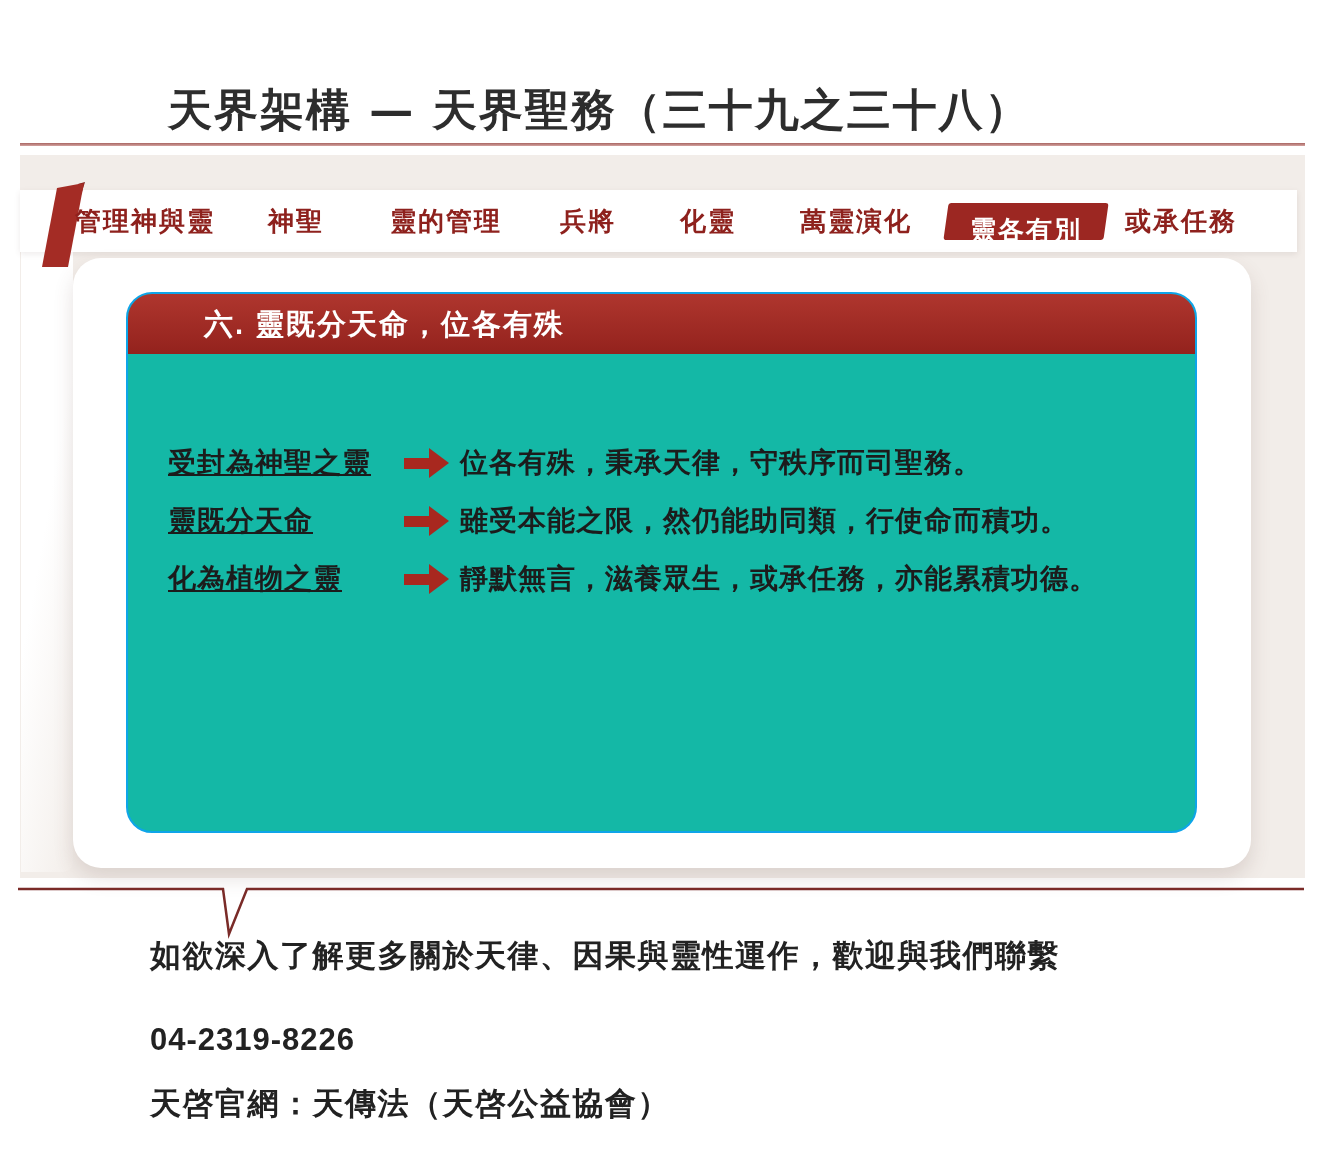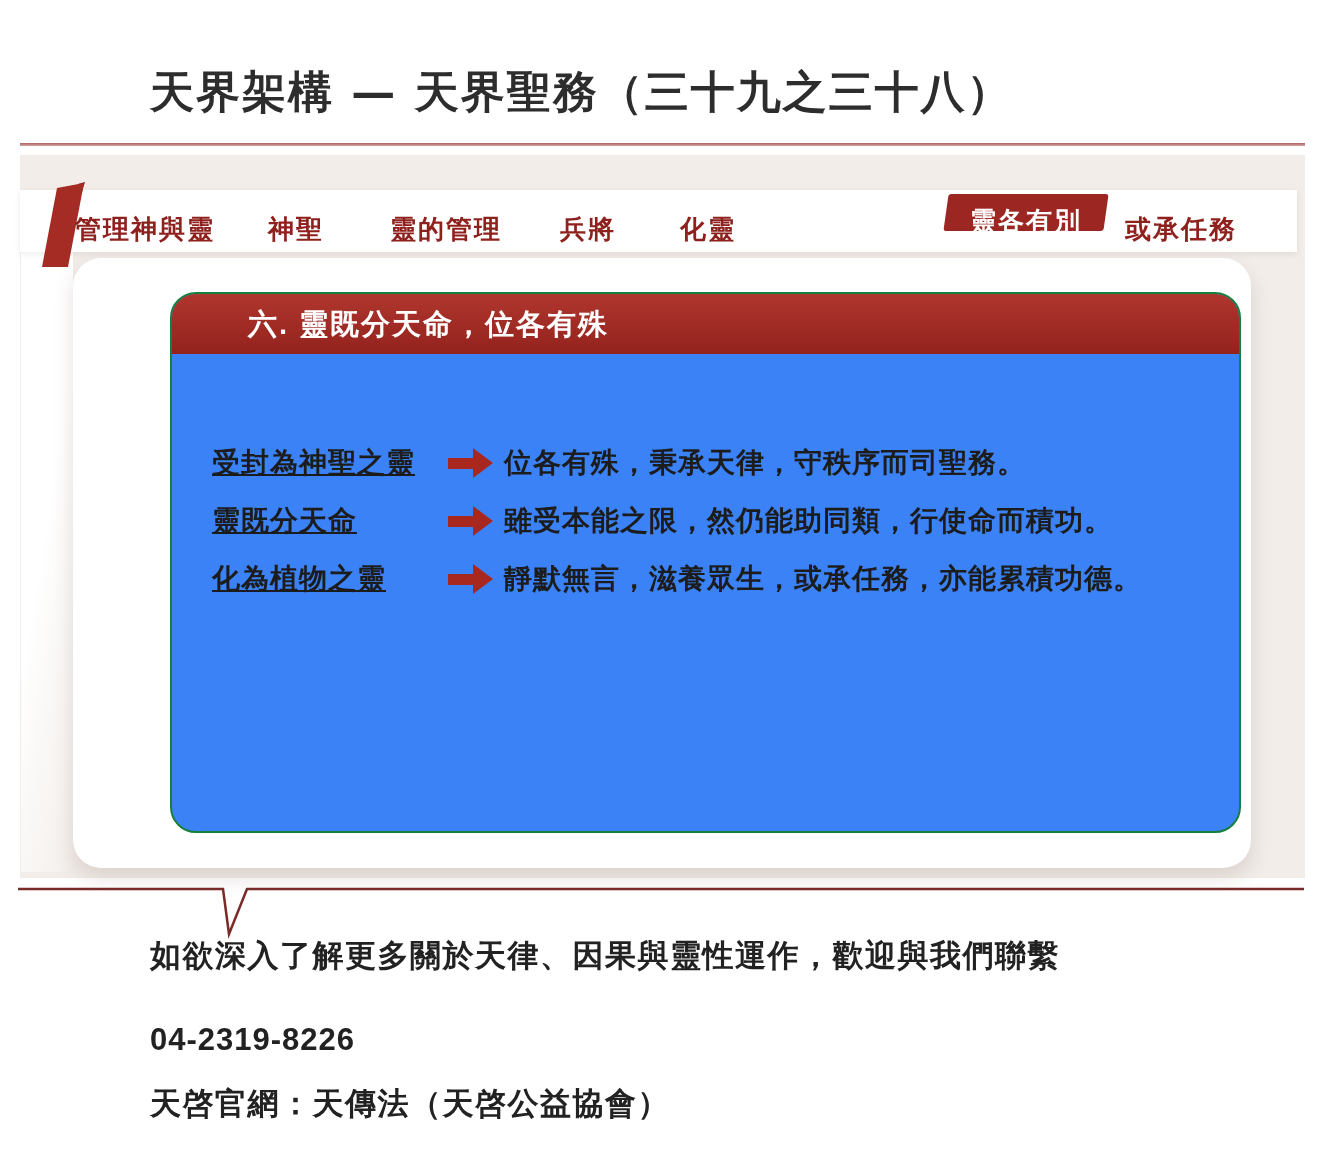--- a/index.html
+++ b/index.html
@@ -4,21 +4,21 @@
 <style>
   html,body{margin:0;padding:0;}
   body{
     width:1323px;height:1172px;background:#ffffff;overflow:hidden;
     font-family:"Liberation Sans", sans-serif;position:relative;
   }
   .stage{position:absolute;inset:0;}
 
   
   .page-title{
-    position:absolute;left:150px;top:64px;margin:0;
+    position:absolute;left:150px;top:64px;margin:18px;
     font-family:"DejaVu Serif", serif;
     font-size:44px;font-weight:700;color:#2d2d2d;letter-spacing:2px;line-height:56px;
   }
   .title-rule{
     position:absolute;left:20px;top:143px;width:1285px;height:3px;
     background:linear-gradient(180deg,#a96663,#d3a3a0);
   }
 
   
   .band{
@@ -31,43 +31,42 @@
     border-bottom-right-radius:10px;
   }
 
   
   .nav{
     position:absolute;left:20px;top:190px;width:1277px;height:62px;
     background:#ffffff;box-shadow:0 2px 6px rgba(90,60,55,0.10);
   }
   .ribbon{position:absolute;left:17px;top:-9px;width:52px;height:86px;}
   .nav-item{
-    position:absolute;top:8px;height:46px;line-height:62px;
+    position:absolute;top:0;height:46px;line-height:62px;
     font-size:26px;font-weight:700;color:#8e211d;letter-spacing:2px;
     white-space:nowrap;cursor:pointer;z-index:1;
   }
-  .nav-item.active{top:4px;height:37px;line-height:54px;padding:0 24px;color:#ffffff;}
+  .nav-item.active{top:13px;height:37px;line-height:54px;padding:0 24px;color:#ffffff;}
   .nav-item.active::before{
     content:"";position:absolute;inset:0;background:#9c2722;
     transform:skewX(-8deg);border-radius:3px;z-index:-1;
   }
   .ni-0{left:55px;} .ni-1{left:248px;} .ni-2{left:370px;} .ni-3{left:540px;}
   .ni-4{left:660px;} .ni-5{left:780px;} .ni-6{left:926px;} .ni-7{left:1105px;}
 
   
   .card{
     position:absolute;left:73px;top:258px;width:1178px;height:610px;
     background:#ffffff;border-radius:28px;
     box-shadow:0 10px 20px rgba(100,70,60,0.16);
   }
   .panel{
     position:absolute;left:53px;top:34px;width:1071px;height:541px;
-    border:2px solid #15803d;border-radius:26px;overflow:hidden;background:#3b82f6;
+    border:2px solid #0ea5e9;border-radius:26px;overflow:hidden;background:#14b8a6;
     box-sizing:border-box;
-    margin-left:44px;
   }
   .panel-header{
     height:60px;line-height:60px;padding-left:76px;
     background:linear-gradient(180deg,#af362e,#93221d);
     color:#ffffff;font-size:29px;font-weight:700;letter-spacing:2px;
   }
   .rows{padding:92px 26px 0 40px;}
   .row{
     display:flex;align-items:center;margin-bottom:24px;height:34px;
     font-size:28px;font-weight:700;color:#1c1c1c;
@@ -104,20 +103,21 @@
   <div class="nav">
     <svg class="ribbon" viewBox="0 0 52 86">
       <polygon points="41,3 48,1 44,14" fill="#7c1a15"></polygon>
       <polygon points="20,7 47,2 31,86 5,86" fill="#a42c25"></polygon>
     </svg>
     <div class="nav-item ni-0">管理神與靈</div>
     <div class="nav-item ni-1">神聖</div>
     <div class="nav-item ni-2">靈的管理</div>
     <div class="nav-item ni-3">兵將</div>
     <div class="nav-item ni-4">化靈</div>
+    <div class="nav-item ni-5">萬靈演化</div>
     <div class="nav-item active ni-6">靈各有別</div>
     <div class="nav-item ni-7">或承任務</div>
   </div>
 
   <div class="card">
     <div class="panel">
       <div class="panel-header">
         <span>六. 靈既分天命，位各有殊</span>
       </div>
       <div class="rows">

